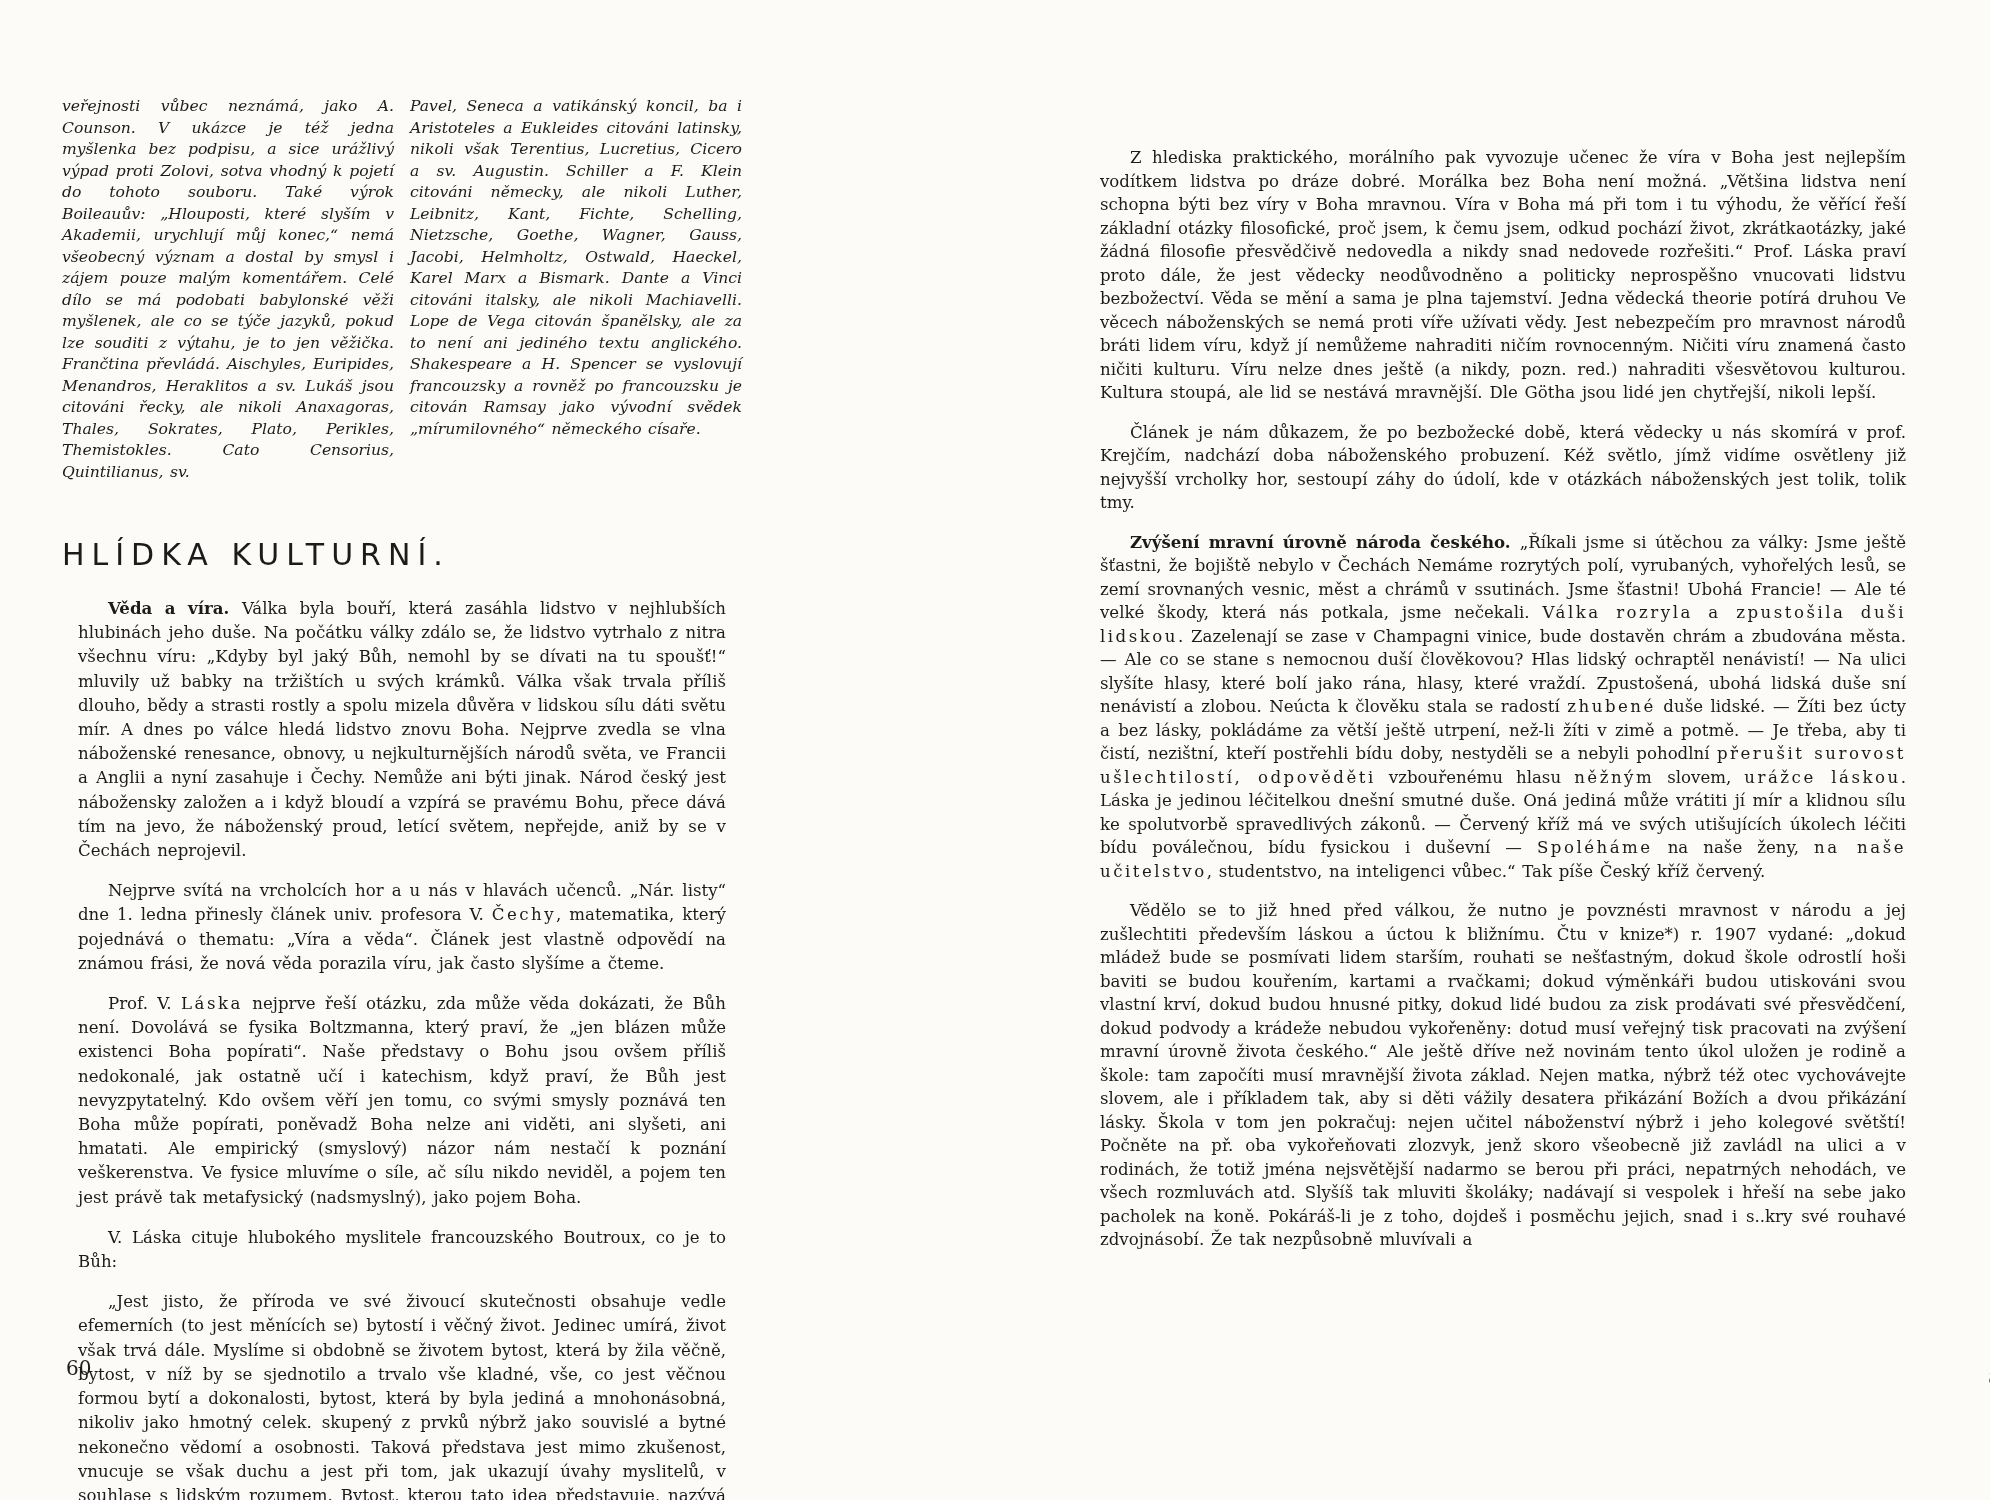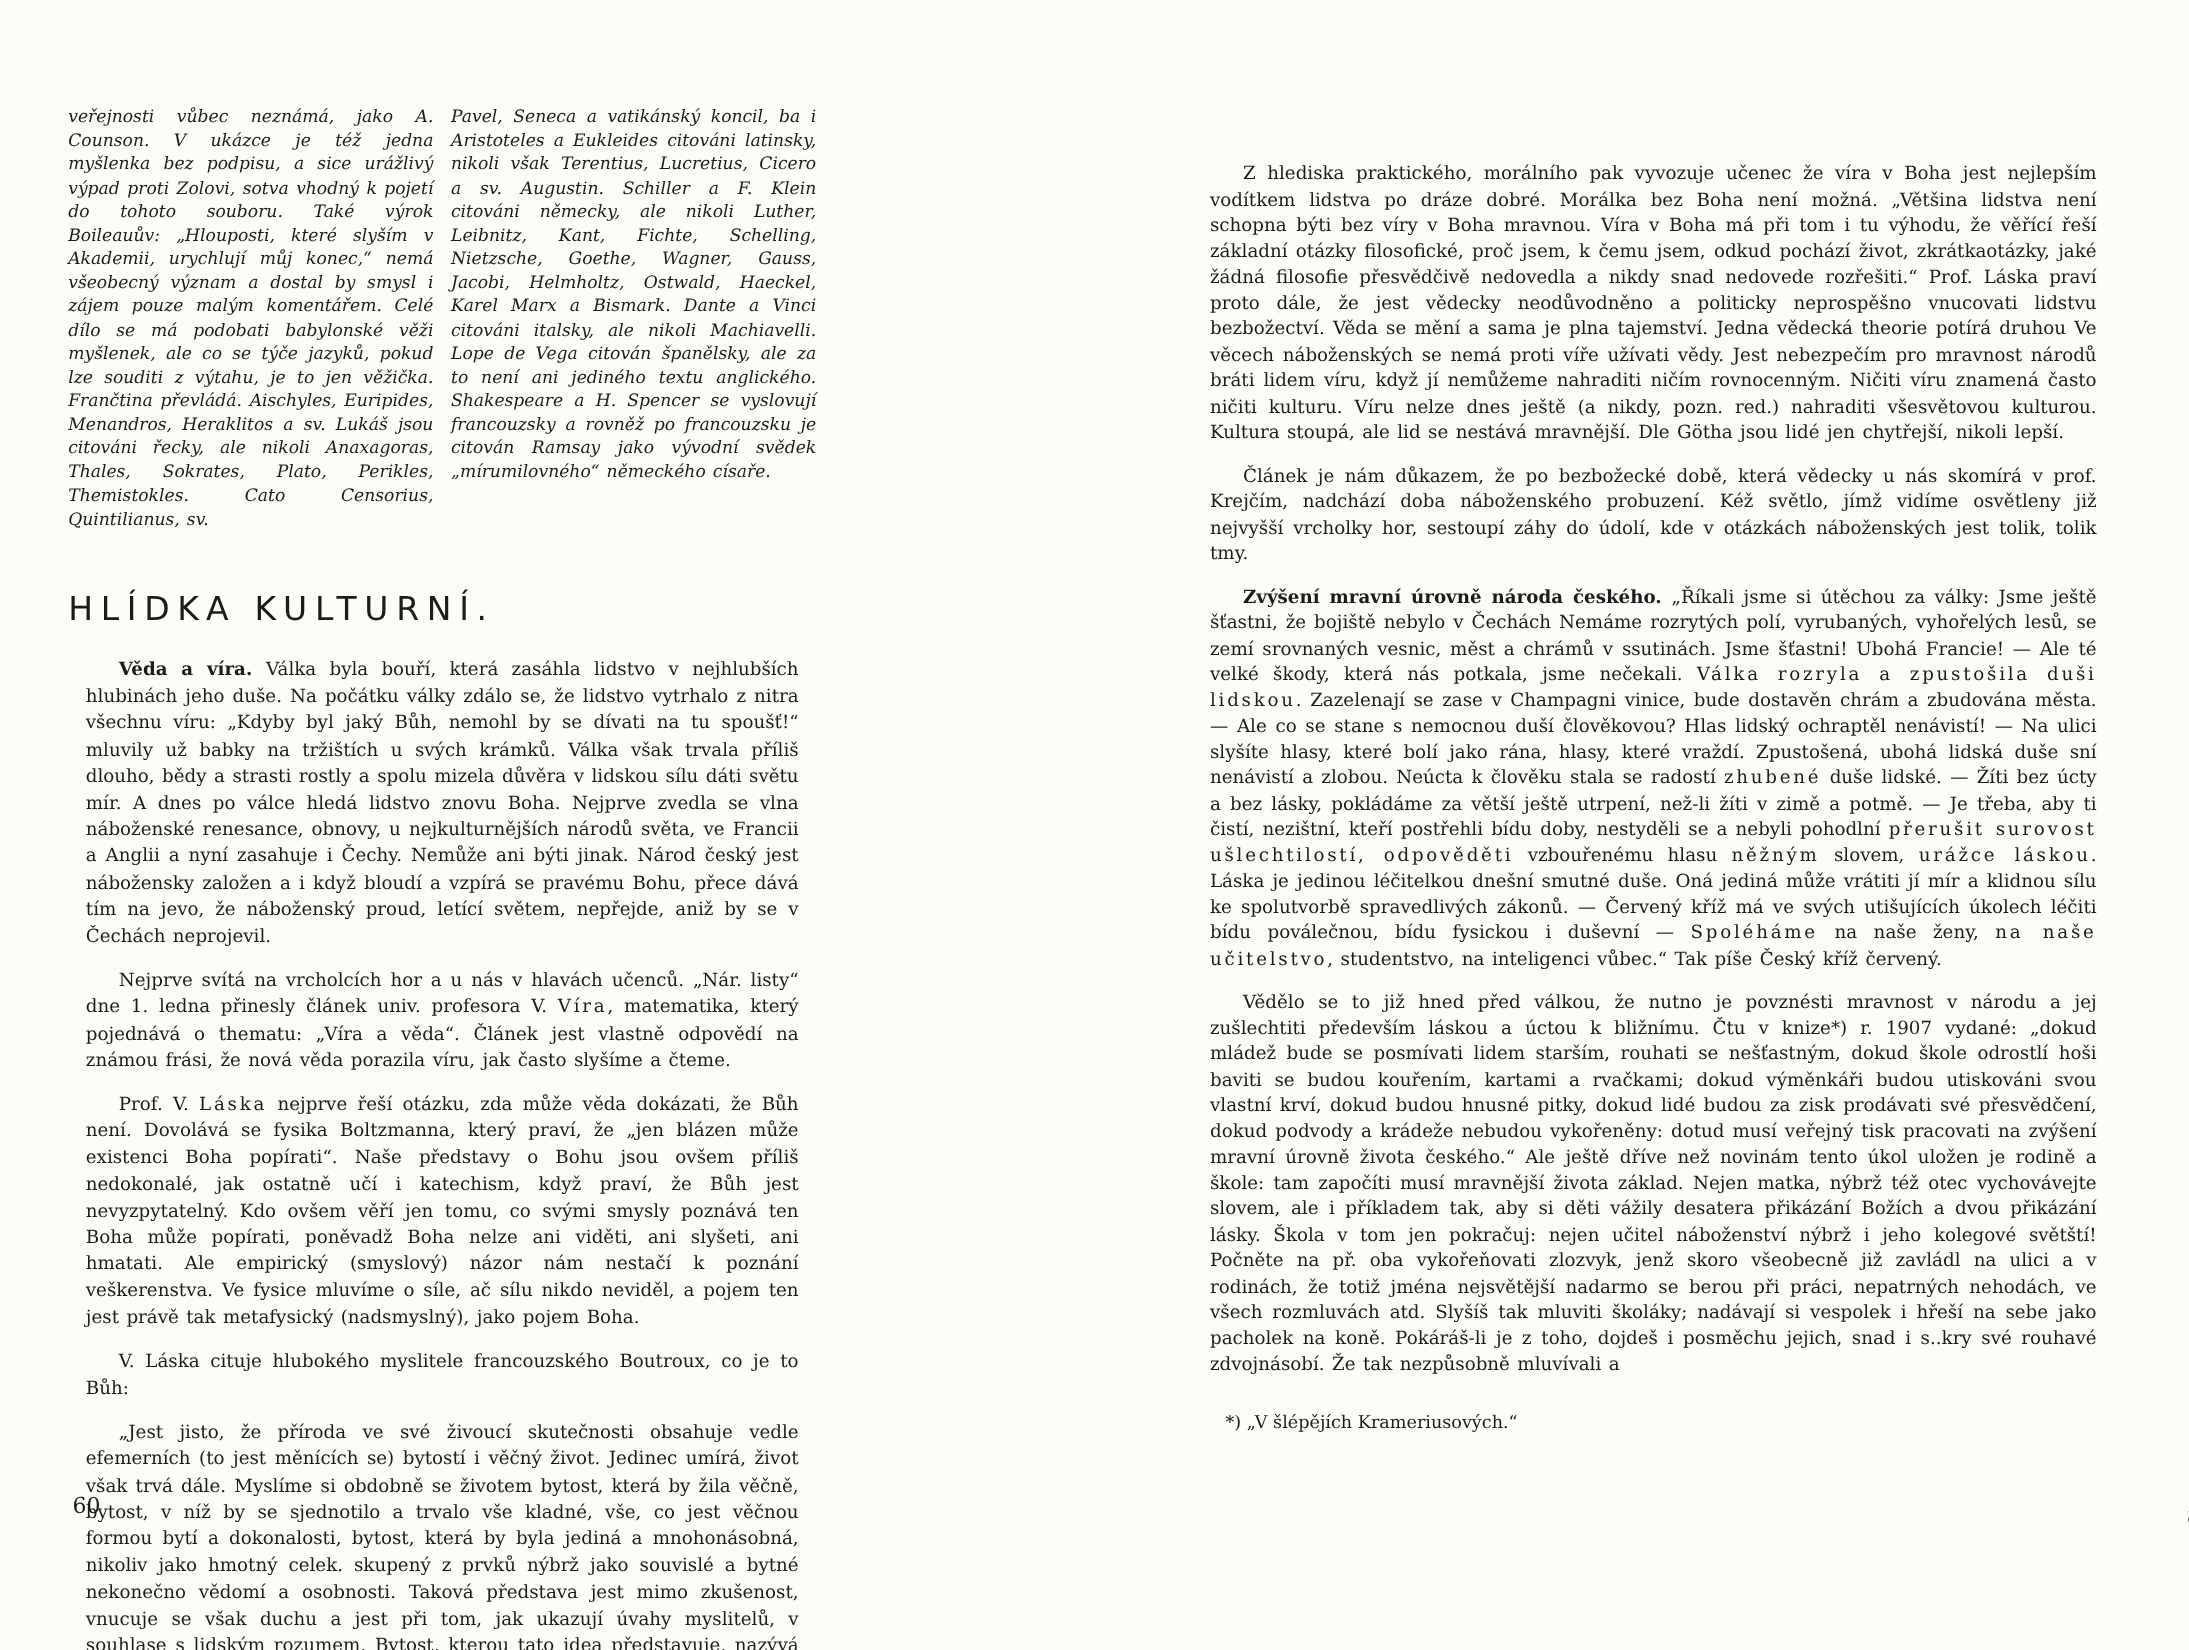--- a/index.html
+++ b/index.html
@@ -59,29 +59,28 @@
 </head>
 <body>
 
 <div class="page page-left">
   <div class="twocol">
     <p class="col"><span>veřejnosti vůbec neznámá, jako A. Counson. V ukázce je též jedna myšlenka bez podpisu, a sice urážlivý výpad proti Zolovi, sotva vhodný k pojetí do tohoto souboru. Také výrok Boileauův: „Hlouposti, které slyším v Akademii, urychlují můj konec,“ nemá všeobecný význam a dostal by smysl i zájem pouze malým komentářem. Celé dílo se má podobati babylonské věži myšlenek, ale co se týče jazyků, pokud lze souditi z výtahu, je to jen věžička. Frančtina převládá. Aischyles, Euripides, Menandros, Heraklitos a sv. Lukáš jsou citováni řecky, ale nikoli Anaxagoras, Thales, Sokrates, Plato, Perikles, Themistokles. Cato Censorius, Quintilianus, sv.</span></p>
     <p class="col"><span>Pavel, Seneca a vatikánský koncil, ba i Aristoteles a Eukleides citováni latinsky, nikoli však Terentius, Lucretius, Cicero a sv. Augustin. Schiller a F. Klein citováni německy, ale nikoli Luther, Leibnitz, Kant, Fichte, Schelling, Nietzsche, Goethe, Wagner, Gauss, Jacobi, Helmholtz, Ostwald, Haeckel, Karel Marx a Bismark. Dante a Vinci citováni italsky, ale nikoli Machiavelli. Lope de Vega citován španělsky, ale za to není ani jediného textu anglického. Shakespeare a H. Spencer se vyslovují francouzsky a rovněž po francouzsku je citován Ramsay jako vývodní svědek „mírumilovného“ německého císaře.</span></p>
   </div>
   <h2 class="heading">HLÍDKA KULTURNÍ.</h2>
   <p class="para"><span class="bold">Věda a víra. </span><span>Válka byla bouří, která zasáhla lidstvo v nejhlubších hlubinách jeho duše. Na počátku války zdálo se, že lidstvo vytrhalo z nitra všechnu víru: „Kdyby byl jaký Bůh, nemohl by se dívati na tu spoušť!“ mluvily už babky na tržištích u svých krámků. Válka však trvala příliš dlouho, bědy a strasti rostly a spolu mizela důvěra v lidskou sílu dáti světu mír. A dnes po válce hledá lidstvo znovu Boha. Nejprve zvedla se vlna náboženské renesance, obnovy, u nejkulturnějších národů světa, ve Francii a Anglii a nyní zasahuje i Čechy. Nemůže ani býti jinak. Národ český jest nábožensky založen a i když bloudí a vzpírá se pravému Bohu, přece dává tím na jevo, že náboženský proud, letící světem, nepřejde, aniž by se v Čechách neprojevil.</span></p>
-  <p class="para"><span>Nejprve svítá na vrcholcích hor a u nás v hlavách učenců. „Nár. listy“ dne 1. ledna přinesly článek univ. profesora V. </span><span class="sp">Víra</span><span>, matematika, který pojednává o thematu: „Víra a věda“. Článek jest vlastně odpovědí na známou frási, že nová věda porazila víru, jak často slyšíme a čteme.</span></p>
+  <p class="para"><span>Nejprve svítá na vrcholcích hor a u nás v hlavách učenců. „Nár. listy“ dne 1. ledna přinesly článek univ. profesora V. </span><span class="sp">Čechy</span><span>, matematika, který pojednává o thematu: „Víra a věda“. Článek jest vlastně odpovědí na známou frási, že nová věda porazila víru, jak často slyšíme a čteme.</span></p>
   <p class="para"><span>Prof. V. </span><span class="sp">Láska</span><span> nejprve řeší otázku, zda může věda dokázati, že Bůh není. Dovolává se fysika Boltzmanna, který praví, že „jen blázen může existenci Boha popírati“. Naše představy o Bohu jsou ovšem příliš nedokonalé, jak ostatně učí i katechism, když praví, že Bůh jest nevyzpytatelný. Kdo ovšem věří jen tomu, co svými smysly poznává ten Boha může popírati, poněvadž Boha nelze ani viděti, ani slyšeti, ani hmatati. Ale empirický (smyslový) názor nám nestačí k poznání veškerenstva. Ve fysice mluvíme o síle, ač sílu nikdo neviděl, a pojem ten jest právě tak metafysický (nadsmyslný), jako pojem Boha.</span></p>
   <p class="para"><span>V. Láska cituje hlubokého myslitele francouzského Boutroux, co je to Bůh:</span></p>
   <p class="para"><span>„Jest jisto, že příroda ve své živoucí skutečnosti obsahuje vedle efemerních (to jest měnících se) bytostí i věčný život. Jedinec umírá, život však trvá dále. Myslíme si obdobně se životem bytost, která by žila věčně, bytost, v níž by se sjednotilo a trvalo vše kladné, vše, co jest věčnou formou bytí a dokonalosti, bytost, která by byla jediná a mnohonásobná, nikoliv jako hmotný celek. skupený z prvků nýbrž jako souvislé a bytné nekonečno vědomí a osobnosti. Taková představa jest mimo zkušenost, vnucuje se však duchu a jest při tom, jak ukazují úvahy myslitelů, v souhlase s lidským rozumem. Bytost, kterou tato idea představuje, nazývá víra Bohem.“</span></p>
   <p class="para"><span>V. Láska rozebírá pak filosofický pojem slova, že Bůh existuje, a dochází k výsledku: „Věda — tak jak jest nyní chápána — nemůže jsoucnost Boha ani dokázati, ani popříti. Z vědeckého hlediska nelze totiž proti víře v Boha ničeho podstatného namítati.“</span></p>
 </div>
 
 <div class="page page-right">
   <p class="para"><span>Z hlediska praktického, morálního pak vyvozuje učenec že víra v Boha jest nejlepším vodítkem lidstva po dráze dobré. Morálka bez Boha není možná. „Většina lidstva není schopna býti bez víry v Boha mravnou. Víra v Boha má při tom i tu výhodu, že věřící řeší základní otázky filosofické, proč jsem, k čemu jsem, odkud pochází život, zkrátkaotázky, jaké žádná filosofie přesvědčivě nedovedla a nikdy snad nedovede rozřešiti.“ Prof. Láska praví proto dále, že jest vědecky neodůvodněno a politicky neprospěšno vnucovati lidstvu bezbožectví. Věda se mění a sama je plna tajemství. Jedna vědecká theorie potírá druhou Ve věcech náboženských se nemá proti víře užívati vědy. Jest nebezpečím pro mravnost národů bráti lidem víru, když jí nemůžeme nahraditi ničím rovnocenným. Ničiti víru znamená často ničiti kulturu. Víru nelze dnes ještě (a nikdy, pozn. red.) nahraditi všesvětovou kulturou. Kultura stoupá, ale lid se nestává mravnější. Dle Götha jsou lidé jen chytřejší, nikoli lepší.</span></p>
   <p class="para"><span>Článek je nám důkazem, že po bezbožecké době, která vědecky u nás skomírá v prof. Krejčím, nadchází doba náboženského probuzení. Kéž světlo, jímž vidíme osvětleny již nejvyšší vrcholky hor, sestoupí záhy do údolí, kde v otázkách náboženských jest tolik, tolik tmy.</span></p>
   <p class="para gap"><span class="bold">Zvýšení mravní úrovně národa českého. </span><span>„Říkali jsme si útěchou za války: Jsme ještě šťastni, že bojiště nebylo v Čechách Nemáme rozrytých polí, vyrubaných, vyhořelých lesů, se zemí srovnaných vesnic, měst a chrámů v ssutinách. Jsme šťastni! Ubohá Francie! — Ale té velké škody, která nás potkala, jsme nečekali. </span><span class="sp">Válka rozryla a zpustošila duši lidskou</span><span>. Zazelenají se zase v Champagni vinice, bude dostavěn chrám a zbudována města. — Ale co se stane s nemocnou duší člověkovou? Hlas lidský ochraptěl nenávistí! — Na ulici slyšíte hlasy, které bolí jako rána, hlasy, které vraždí. Zpustošená, ubohá lidská duše sní nenávistí a zlobou. Neúcta k člověku stala se radostí </span><span class="sp">zhubené</span><span> duše lidské. — Žíti bez úcty a bez lásky, pokládáme za větší ještě utrpení, než-li žíti v zimě a potmě. — Je třeba, aby ti čistí, nezištní, kteří postřehli bídu doby, nestyděli se a nebyli pohodlní </span><span class="sp">přerušit surovost ušlechtilostí, odpověděti</span><span> vzbouřenému hlasu </span><span class="sp">něžným</span><span> slovem, </span><span class="sp">urážce láskou</span><span>. Láska je jedinou léčitelkou dnešní smutné duše. Oná jediná může vrátiti jí mír a klidnou sílu ke spolutvorbě spravedlivých zákonů. — Červený kříž má ve svých utišujících úkolech léčiti bídu poválečnou, bídu fysickou i duševní — </span><span class="sp">Spoléháme</span><span> na naše ženy, </span><span class="sp">na naše učitelstvo</span><span>, studentstvo, na inteligenci vůbec.“ Tak píše Český kříž červený.</span></p>
   <p class="para"><span>Vědělo se to již hned před válkou, že nutno je povznésti mravnost v národu a jej zušlechtiti především láskou a úctou k bližnímu. Čtu v knize*) r. 1907 vydané: „dokud mládež bude se posmívati lidem starším, rouhati se nešťastným, dokud škole odrostlí hoši baviti se budou kouřením, kartami a rvačkami; dokud výměnkáři budou utiskováni svou vlastní krví, dokud budou hnusné pitky, dokud lidé budou za zisk prodávati své přesvědčení, dokud podvody a krádeže nebudou vykořeněny: dotud musí veřejný tisk pracovati na zvýšení mravní úrovně života českého.“ Ale ještě dříve než novinám tento úkol uložen je rodině a škole: tam započíti musí mravnější života základ. Nejen matka, nýbrž též otec vychovávejte slovem, ale i příkladem tak, aby si děti vážily desatera přikázání Božích a dvou přikázání lásky. Škola v tom jen pokračuj: nejen učitel náboženství nýbrž i jeho kolegové světští! Počněte na př. oba vykořeňovati zlozvyk, jenž skoro všeobecně již zavládl na ulici a v rodinách, že totiž jména nejsvětější nadarmo se berou při práci, nepatrných nehodách, ve všech rozmluvách atd. Slyšíš tak mluviti školáky; nadávají si vespolek i hřeší na sebe jako pacholek na koně. Pokáráš-li je z toho, dojdeš i posměchu jejich, snad i s..kry své rouhavé zdvojnásobí. Že tak nezpůsobně mluvívali a</span></p>
-  <p class="footnote"><span>*) „V šlépějích Krameriusových.“</span></p>
 </div>
 
 <div class="pageno pageno-left">60</div>
 <div class="pageno pageno-right">81</div>
 
 </body></html>

